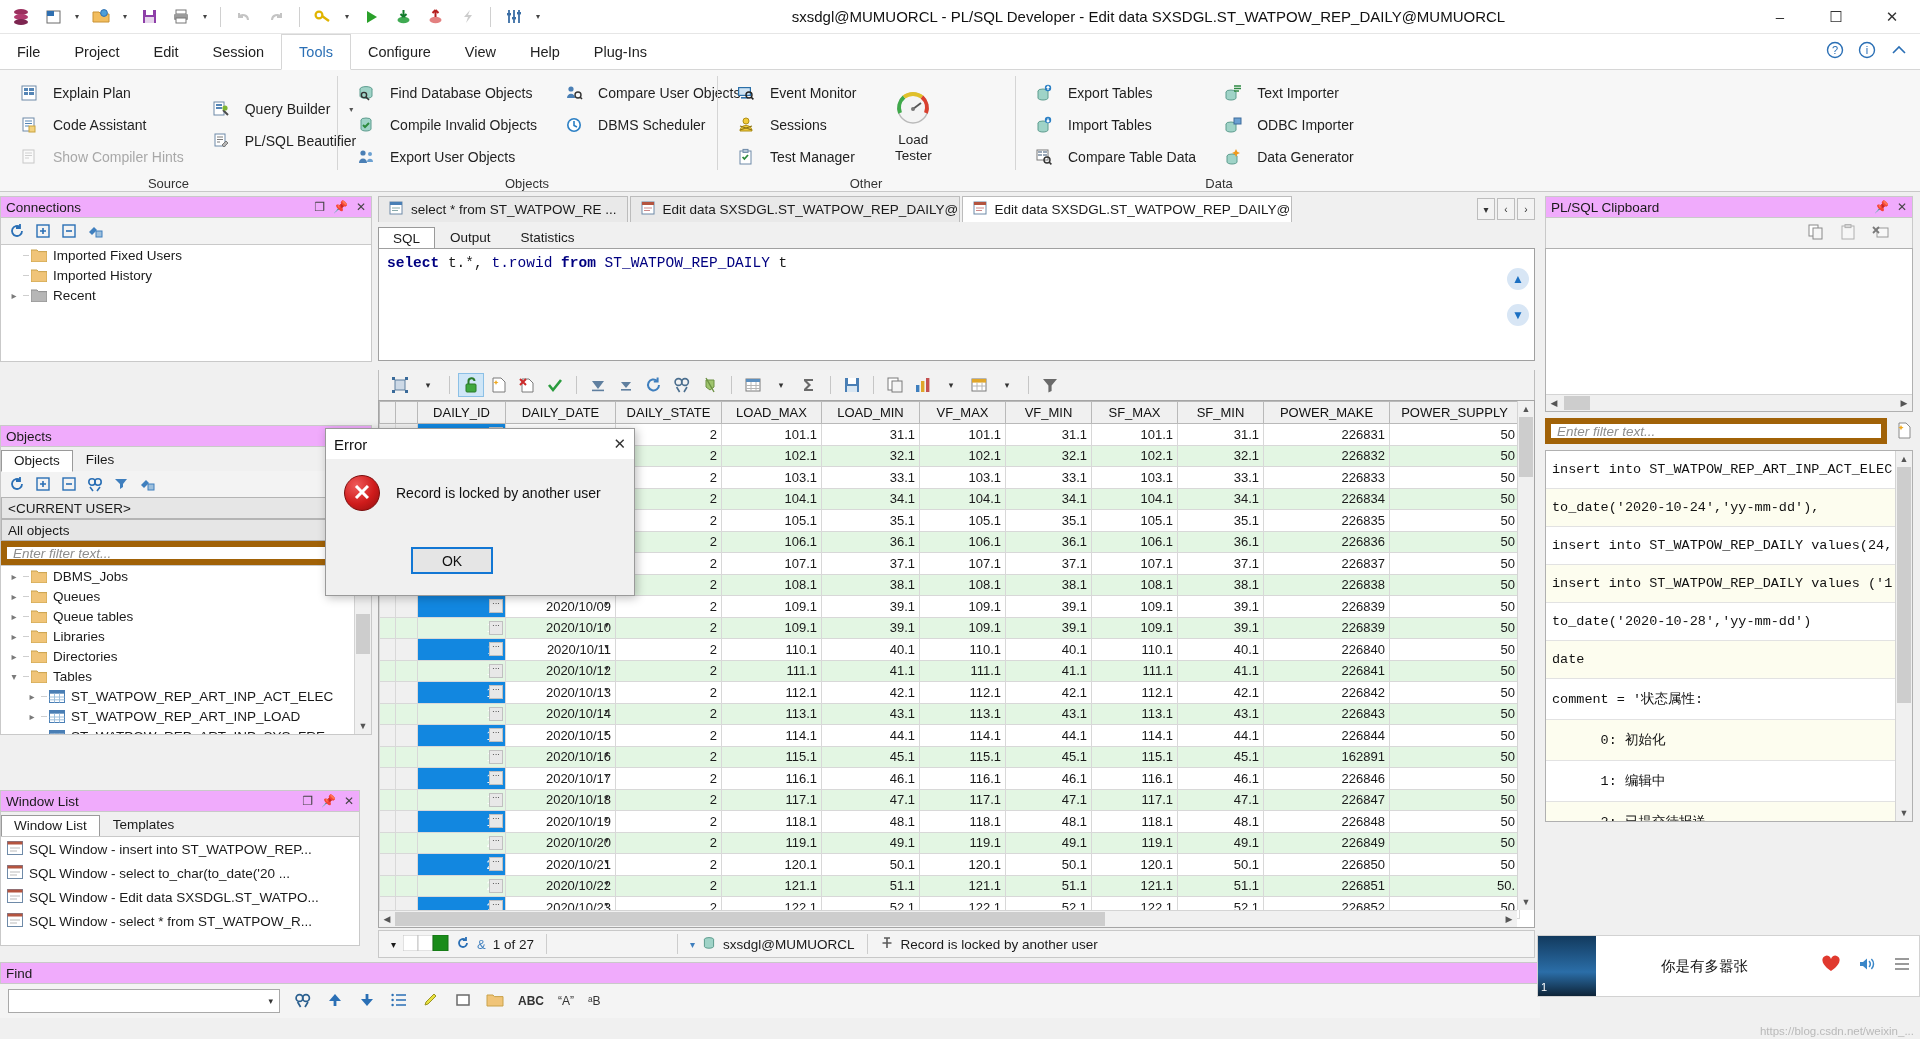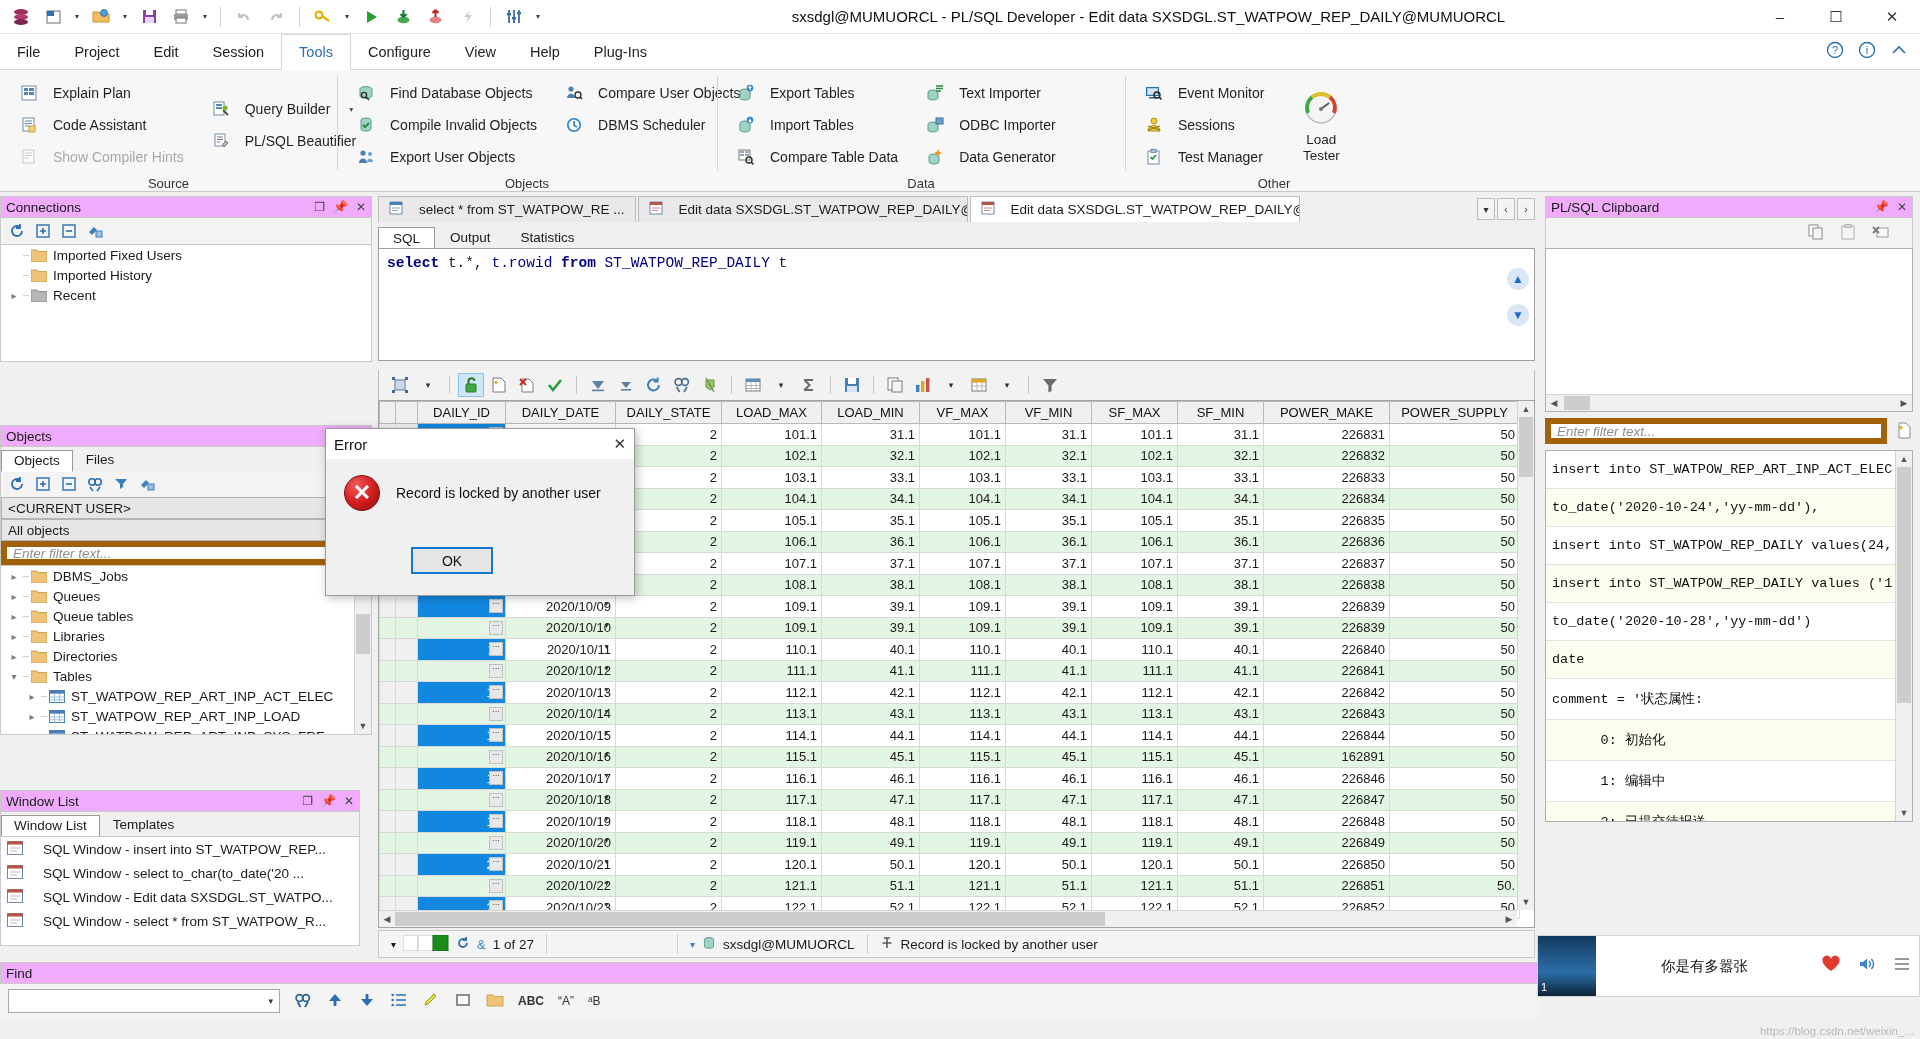--- a/index.html
+++ b/index.html
@@ -114,21 +114,21 @@
     height: 24px; background: #fff; border: 6px solid #a16207; display: flex; align-items: center;
     padding: 0 6px; font-size: 13.5px; color: #8d8d8d; font-style: italic;
   }
 
   
   .doctabs {
     position: absolute; left: 378px; top: 196px; width: 1157px; height: 26px;
     display: flex; align-items: stretch; background: #f0f0f0;
   }
   .doctab {
-    display: flex; align-items: center; gap: 16px; padding: 0 10px; font-size: 13.5px;
+    display: flex; align-items: center; gap: 8px; padding: 0 10px; font-size: 13.5px;
     background: #e9e9e9; border: 1px solid #bcbcbc; border-bottom: none; margin-right: 2px; color: #1a1a1a;
     white-space: nowrap; max-width: 330px; overflow: hidden;
   }
   .doctab.on { background: #ffffff; }
   .tabnav { margin-left: auto; display: flex; align-items: center; gap: 2px; }
   .tabnav div { width: 18px; height: 22px; display:flex;align-items:center;justify-content:center;
                 border: 1px solid #bdbdbd; background:#f3f3f3; font-size: 10px; color:#333;}
 
   
   .sqltabs { position: absolute; left: 378px; top: 226px; display: flex; align-items: flex-end; }
@@ -191,21 +191,21 @@
   .clipbody { background: #fff; border: 1px solid #b0b0b0; }
   .cliprow {
     font-family: "Liberation Mono", monospace; font-size: 13.5px;
     padding: 11px 6px; border-bottom: 1px solid #e2e2e2; white-space: pre; overflow: hidden;
     background: #fff; color: #111;
   }
   .cliprow.alt { background: #fdfdef; }
 
   
   .wlist { position: absolute; left: 0; top: 790px; width: 360px; }
-  .wrow { display: flex; align-items: center; gap: 20px; height: 24px; padding-left: 6px;
+  .wrow { display: flex; align-items: center; gap: 6px; height: 24px; padding-left: 6px;
           font-size: 13.5px; white-space: nowrap; overflow: hidden; }
 
   
   .status {
     position: absolute; left: 378px; top: 930px; width: 1157px; height: 28px;
     background: #f4f4f4; border: 1px solid #c8c8c8; display: flex; align-items: center;
     font-size: 13.5px; gap: 0;
   }
   .stcell { display: flex; align-items: center; gap: 7px; padding: 0 12px; height: 26px; }
   .stsep { width: 1px; height: 20px; background: #cdcdcd; }
@@ -529,100 +529,20 @@
                   <circle cx="9" cy="9" r="7" fill="#2b7fc4"></circle>
                   <circle cx="9" cy="9" r="5.4" fill="#fff"></circle>
                   <path d="M9 5v4.4l3 1.6" stroke="#2b7fc4" stroke-width="1.6" fill="none"></path>
                 </svg>
             </span>
             <span>DBMS Scheduler</span>
           </div>
         </div>
       </div>
       <div class="rgroup-label">Objects</div>
-    </div>
-
-    <div class="rgroup" style="width:408px">
-      <div class="rgroup-body">
-        <div class="rcol">
-          <div class="ritem">
-            <span class="ricon">
-              <svg width="18" height="18" viewBox="0 0 18 18">
-                  <ellipse cx="8" cy="7" rx="5" ry="2" fill="#9fd3c7" stroke="#5d9c8e"></ellipse>
-                  <path d="M3 7v7c0 1.1 2.2 2 5 2s5-.9 5-2V7" fill="#9fd3c7" stroke="#5d9c8e"></path>
-                  <circle cx="13" cy="4" r="3.2" fill="#2b7fc4"></circle>
-                  <path d="M13 6V2.4M11.6 3.8L13 2.4l1.4 1.4" stroke="#fff" stroke-width="1.2" fill="none"></path>
-                </svg>
-            </span>
-            <span>Export Tables</span>
-          </div>
-          <div class="ritem">
-            <span class="ricon">
-              <svg width="18" height="18" viewBox="0 0 18 18">
-                  <ellipse cx="8" cy="7" rx="5" ry="2" fill="#9fd3c7" stroke="#5d9c8e"></ellipse>
-                  <path d="M3 7v7c0 1.1 2.2 2 5 2s5-.9 5-2V7" fill="#9fd3c7" stroke="#5d9c8e"></path>
-                  <circle cx="13" cy="4" r="3.2" fill="#2b7fc4"></circle>
-                  <path d="M13 2.4V6M11.6 4.6L13 6l1.4-1.4" stroke="#fff" stroke-width="1.2" fill="none"></path>
-                </svg>
-            </span>
-            <span>Import Tables</span>
-          </div>
-          <div class="ritem">
-            <span class="ricon">
-              <svg width="18" height="18" viewBox="0 0 18 18">
-                  <rect x="2" y="2" width="11" height="10" fill="#fff" stroke="#7a7a7a"></rect>
-                  <g fill="#9aa8b8">
-                    <rect x="3" y="3" width="4" height="2"></rect>
-                    <rect x="8" y="3" width="4" height="2"></rect>
-                    <rect x="3" y="6" width="4" height="2"></rect>
-                    <rect x="8" y="6" width="4" height="2"></rect>
-                  </g>
-                  <circle cx="12" cy="12" r="3" fill="none" stroke="#333" stroke-width="1.4"></circle>
-                  <path d="M14 14l2.4 2.4" stroke="#333" stroke-width="1.6"></path>
-                </svg>
-            </span>
-            <span>Compare Table Data</span>
-          </div>
-        </div>
-        <div class="rcol">
-          <div class="ritem">
-            <span class="ricon">
-              <svg width="18" height="18" viewBox="0 0 18 18">
-                  <ellipse cx="7" cy="8" rx="5" ry="2" fill="#9fd3c7" stroke="#5d9c8e"></ellipse>
-                  <path d="M2 8v6c0 1.1 2.2 2 5 2s5-.9 5-2V8" fill="#9fd3c7" stroke="#5d9c8e"></path>
-                  <g stroke="#2f8a44" stroke-width="1.4">
-                    <path d="M10 2h7M10 4.5h7M10 7h5"></path>
-                  </g>
-                </svg>
-            </span>
-            <span>Text Importer</span>
-          </div>
-          <div class="ritem">
-            <span class="ricon">
-              <svg width="18" height="18" viewBox="0 0 18 18">
-                  <ellipse cx="7" cy="8" rx="5" ry="2" fill="#9fd3c7" stroke="#5d9c8e"></ellipse>
-                  <path d="M2 8v6c0 1.1 2.2 2 5 2s5-.9 5-2V8" fill="#9fd3c7" stroke="#5d9c8e"></path>
-                  <rect x="10" y="2" width="7" height="6" fill="#6ba0d1" stroke="#3e6d9c"></rect>
-                </svg>
-            </span>
-            <span>ODBC Importer</span>
-          </div>
-          <div class="ritem">
-            <span class="ricon">
-              <svg width="18" height="18" viewBox="0 0 18 18">
-                  <ellipse cx="8" cy="8" rx="5" ry="2" fill="#9fd3c7" stroke="#5d9c8e"></ellipse>
-                  <path d="M3 8v6c0 1.1 2.2 2 5 2s5-.9 5-2V8" fill="#9fd3c7" stroke="#5d9c8e"></path>
-                  <path d="M12 1l1.3 2.7L16 5l-2.7 1.3L12 9l-1.3-2.7L8 5l2.7-1.3z" fill="#f09a1e"></path>
-                </svg>
-            </span>
-            <span>Data Generator</span>
-          </div>
-        </div>
-      </div>
-      <div class="rgroup-label">Data</div>
     </div>
 
     <div class="rgroup" style="width:298px">
       <div class="rgroup-body">
         <div class="rcol">
           <div class="ritem">
             <span class="ricon">
               <svg width="18" height="18" viewBox="0 0 18 18">
                   <rect x="1" y="3" width="13" height="9" fill="#2b6fa8"></rect>
                   <rect x="2.2" y="4.2" width="10.6" height="6.6" fill="#cfe3f3"></rect>
@@ -665,20 +585,100 @@
                 <path d="M21 22l8-6" stroke="#555" stroke-width="1.8"></path>
                 <circle cx="21" cy="22" r="2" fill="#777"></circle>
               </svg>
             </span>
             <span>Load</span>
             <span>Tester</span>
           </div>
         </div>
       </div>
       <div class="rgroup-label">Other</div>
+    </div>
+
+    <div class="rgroup" style="width:408px">
+      <div class="rgroup-body">
+        <div class="rcol">
+          <div class="ritem">
+            <span class="ricon">
+              <svg width="18" height="18" viewBox="0 0 18 18">
+                  <ellipse cx="8" cy="7" rx="5" ry="2" fill="#9fd3c7" stroke="#5d9c8e"></ellipse>
+                  <path d="M3 7v7c0 1.1 2.2 2 5 2s5-.9 5-2V7" fill="#9fd3c7" stroke="#5d9c8e"></path>
+                  <circle cx="13" cy="4" r="3.2" fill="#2b7fc4"></circle>
+                  <path d="M13 6V2.4M11.6 3.8L13 2.4l1.4 1.4" stroke="#fff" stroke-width="1.2" fill="none"></path>
+                </svg>
+            </span>
+            <span>Export Tables</span>
+          </div>
+          <div class="ritem">
+            <span class="ricon">
+              <svg width="18" height="18" viewBox="0 0 18 18">
+                  <ellipse cx="8" cy="7" rx="5" ry="2" fill="#9fd3c7" stroke="#5d9c8e"></ellipse>
+                  <path d="M3 7v7c0 1.1 2.2 2 5 2s5-.9 5-2V7" fill="#9fd3c7" stroke="#5d9c8e"></path>
+                  <circle cx="13" cy="4" r="3.2" fill="#2b7fc4"></circle>
+                  <path d="M13 2.4V6M11.6 4.6L13 6l1.4-1.4" stroke="#fff" stroke-width="1.2" fill="none"></path>
+                </svg>
+            </span>
+            <span>Import Tables</span>
+          </div>
+          <div class="ritem">
+            <span class="ricon">
+              <svg width="18" height="18" viewBox="0 0 18 18">
+                  <rect x="2" y="2" width="11" height="10" fill="#fff" stroke="#7a7a7a"></rect>
+                  <g fill="#9aa8b8">
+                    <rect x="3" y="3" width="4" height="2"></rect>
+                    <rect x="8" y="3" width="4" height="2"></rect>
+                    <rect x="3" y="6" width="4" height="2"></rect>
+                    <rect x="8" y="6" width="4" height="2"></rect>
+                  </g>
+                  <circle cx="12" cy="12" r="3" fill="none" stroke="#333" stroke-width="1.4"></circle>
+                  <path d="M14 14l2.4 2.4" stroke="#333" stroke-width="1.6"></path>
+                </svg>
+            </span>
+            <span>Compare Table Data</span>
+          </div>
+        </div>
+        <div class="rcol">
+          <div class="ritem">
+            <span class="ricon">
+              <svg width="18" height="18" viewBox="0 0 18 18">
+                  <ellipse cx="7" cy="8" rx="5" ry="2" fill="#9fd3c7" stroke="#5d9c8e"></ellipse>
+                  <path d="M2 8v6c0 1.1 2.2 2 5 2s5-.9 5-2V8" fill="#9fd3c7" stroke="#5d9c8e"></path>
+                  <g stroke="#2f8a44" stroke-width="1.4">
+                    <path d="M10 2h7M10 4.5h7M10 7h5"></path>
+                  </g>
+                </svg>
+            </span>
+            <span>Text Importer</span>
+          </div>
+          <div class="ritem">
+            <span class="ricon">
+              <svg width="18" height="18" viewBox="0 0 18 18">
+                  <ellipse cx="7" cy="8" rx="5" ry="2" fill="#9fd3c7" stroke="#5d9c8e"></ellipse>
+                  <path d="M2 8v6c0 1.1 2.2 2 5 2s5-.9 5-2V8" fill="#9fd3c7" stroke="#5d9c8e"></path>
+                  <rect x="10" y="2" width="7" height="6" fill="#6ba0d1" stroke="#3e6d9c"></rect>
+                </svg>
+            </span>
+            <span>ODBC Importer</span>
+          </div>
+          <div class="ritem">
+            <span class="ricon">
+              <svg width="18" height="18" viewBox="0 0 18 18">
+                  <ellipse cx="8" cy="8" rx="5" ry="2" fill="#9fd3c7" stroke="#5d9c8e"></ellipse>
+                  <path d="M3 8v6c0 1.1 2.2 2 5 2s5-.9 5-2V8" fill="#9fd3c7" stroke="#5d9c8e"></path>
+                  <path d="M12 1l1.3 2.7L16 5l-2.7 1.3L12 9l-1.3-2.7L8 5l2.7-1.3z" fill="#f09a1e"></path>
+                </svg>
+            </span>
+            <span>Data Generator</span>
+          </div>
+        </div>
+      </div>
+      <div class="rgroup-label">Data</div>
     </div>
   </div>
 
   <div class="srcpanel">
     <div class="panel-title">
       <span>Connections</span>
       <span class="ptools">
         <span>❐</span>
         <span>📌</span>
         <span>✕</span>

